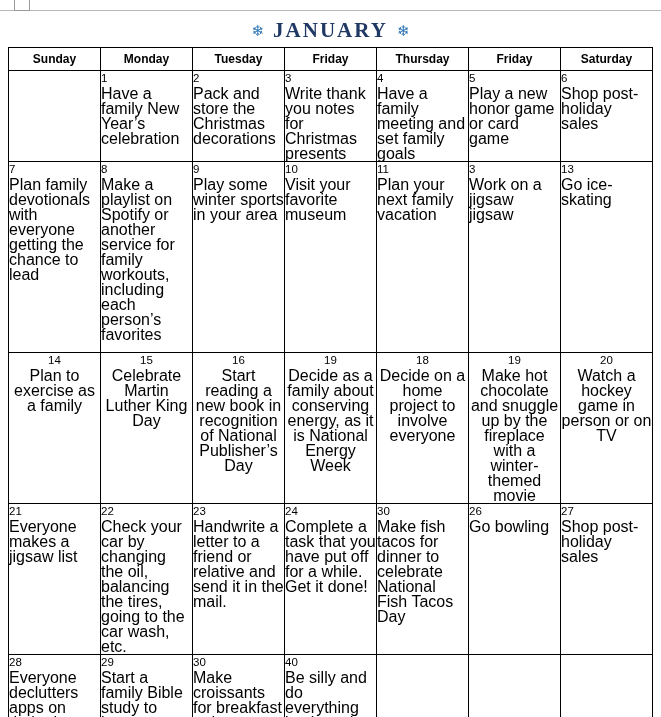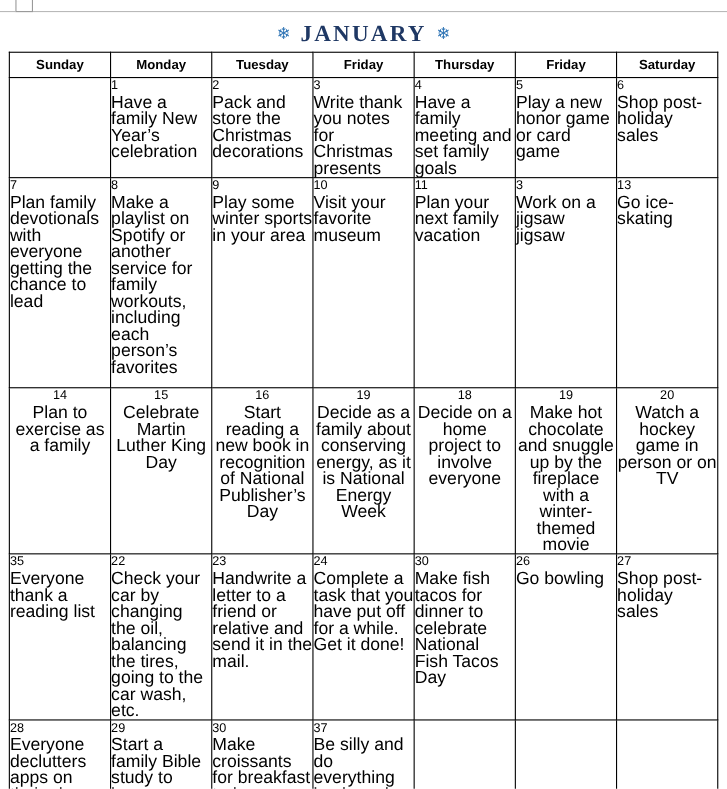--- a/index.html
+++ b/index.html
@@ -217,22 +217,22 @@
             <div class="event">Make hot chocolate and snuggle up by the fireplace with a winter-themed movie</div>
           </td>
           <td class="day">
             <div class="daynum">20</div>
             <div class="event">Watch a hockey game in person or on TV</div>
           </td>
         </tr>
 
         <tr class="w4">
           <td class="day">
-            <div class="daynum">35</div>
-            <div class="event">Everyone thank a reading list</div>
+            <div class="daynum">21</div>
+            <div class="event">Everyone makes a jigsaw list</div>
           </td>
           <td class="day">
             <div class="daynum">22</div>
             <div class="event">Check your car by changing the oil, balancing the tires, going to the car wash, etc.</div>
           </td>
           <td class="day">
             <div class="daynum">23</div>
             <div class="event">Handwrite a letter to a friend or relative and send it in the mail.</div>
           </td>
           <td class="day">
@@ -260,21 +260,21 @@
           </td>
           <td class="day">
             <div class="daynum">29</div>
             <div class="event">Start a family Bible study to honor National Bible Day</div>
           </td>
           <td class="day">
             <div class="daynum">30</div>
             <div class="event">Make croissants for breakfast today</div>
           </td>
           <td class="day">
-            <div class="daynum">37</div>
+            <div class="daynum">40</div>
             <div class="event">Be silly and do everything backward for National Backwards Day.</div>
           </td>
           <td class="day empty">
             <div class="daynum"></div>
             <div class="event"></div>
           </td>
           <td class="day empty">
             <div class="daynum"></div>
             <div class="event"></div>
           </td>

